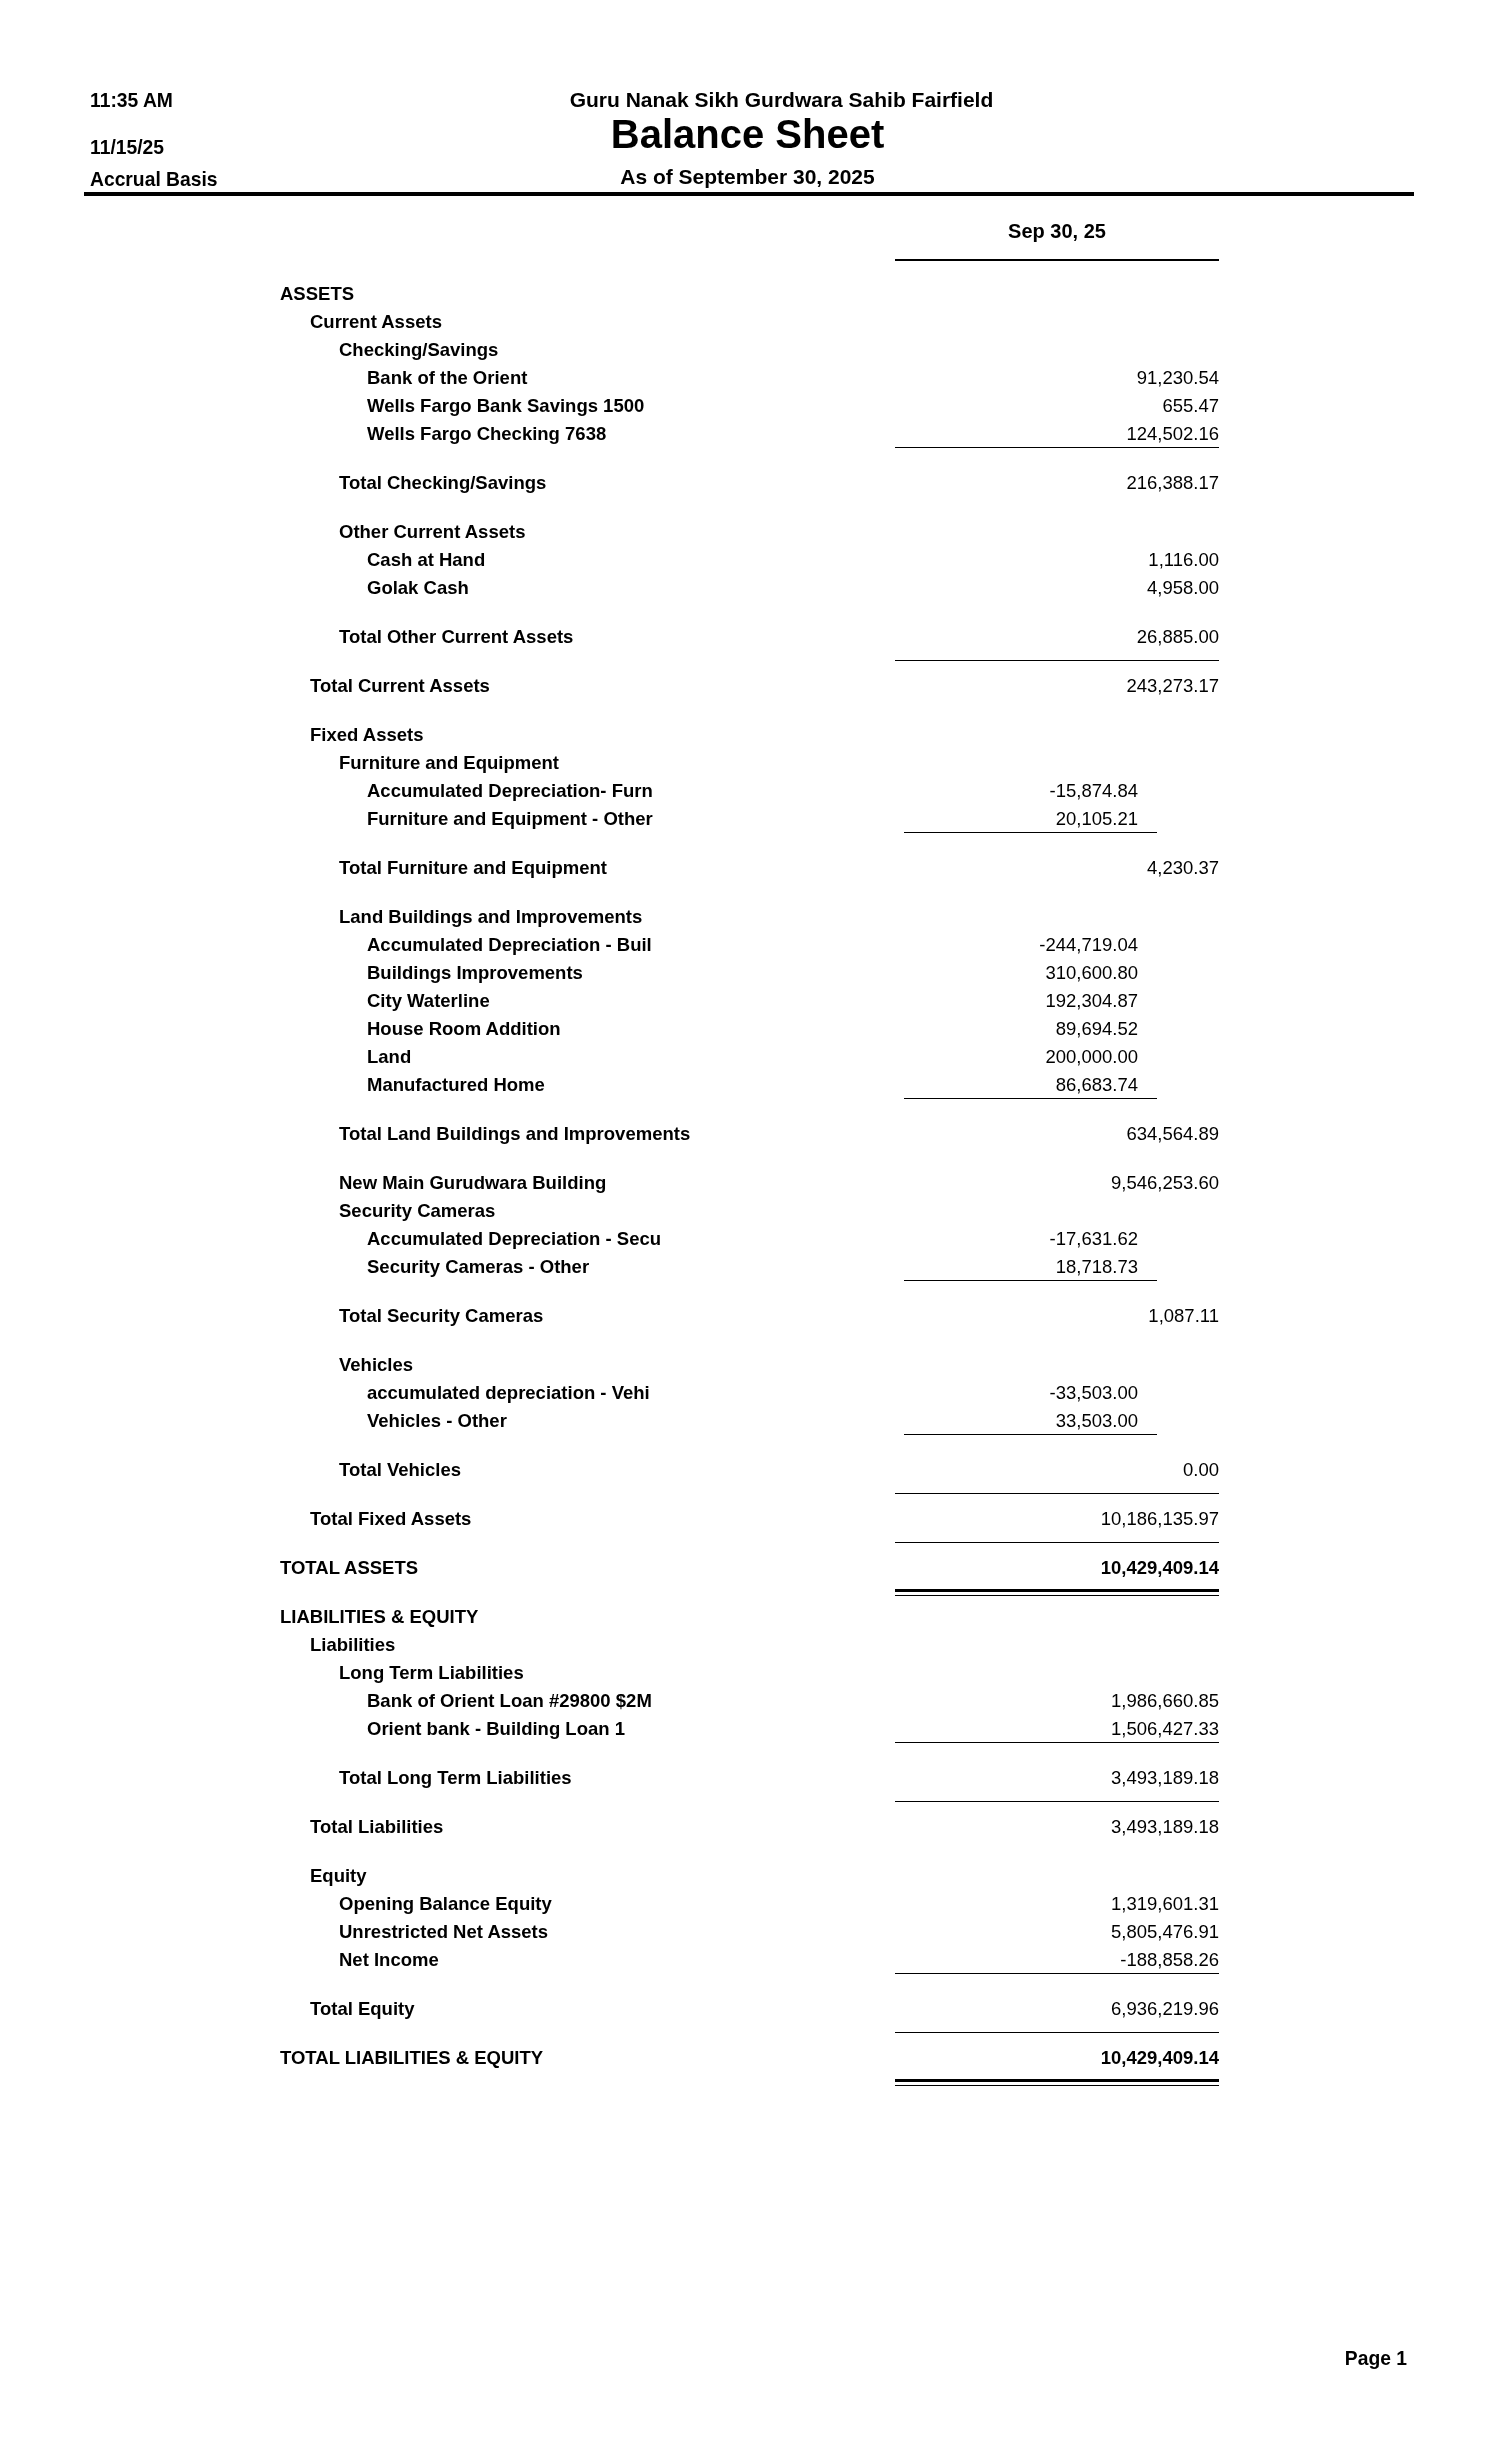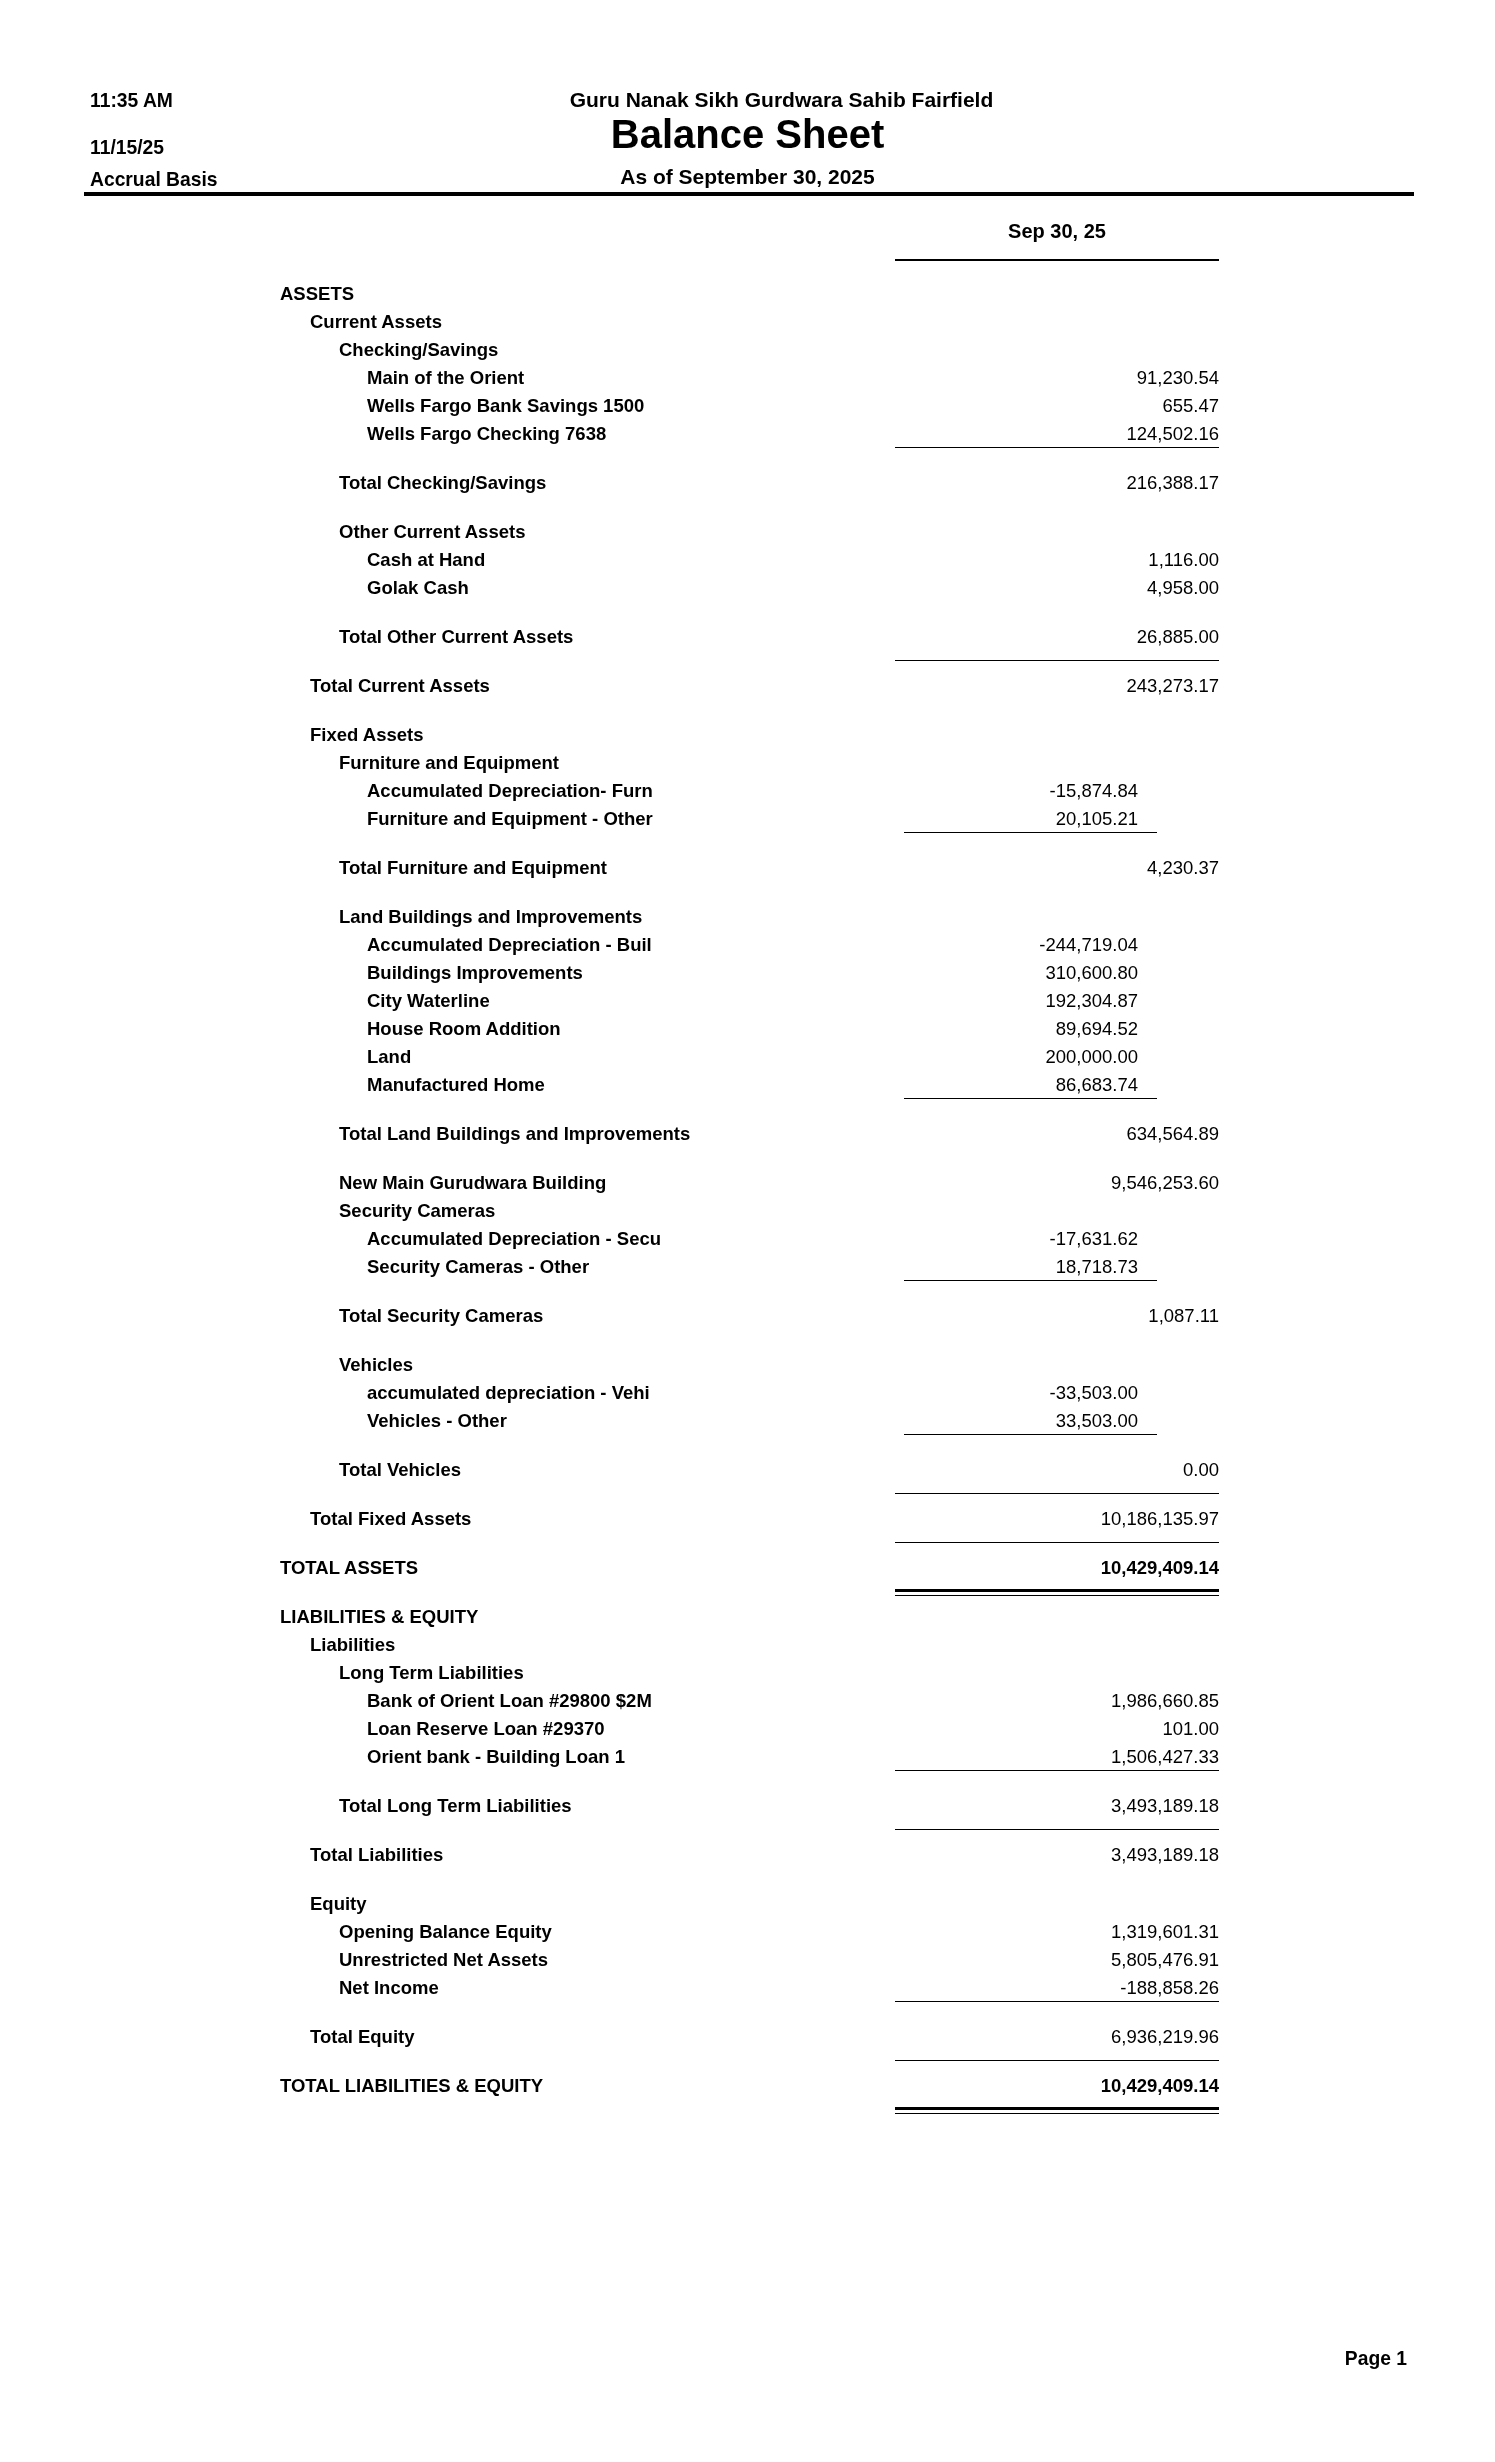--- a/index.html
+++ b/index.html
@@ -68,21 +68,21 @@
       <div class="row">
         <span class="lbl L0">ASSETS</span>
       </div>
       <div class="row">
         <span class="lbl L1">Current Assets</span>
       </div>
       <div class="row">
         <span class="lbl L2">Checking/Savings</span>
       </div>
       <div class="row">
-        <span class="lbl L3">Main of the Orient</span>
+        <span class="lbl L3">Bank of the Orient</span>
         <span class="amt">91,230.54</span>
       </div>
       <div class="row">
         <span class="lbl L3">Wells Fargo Bank Savings 1500</span>
         <span class="amt">655.47</span>
       </div>
       <div class="row ul-main">
         <span class="lbl L3">Wells Fargo Checking 7638</span>
         <span class="amt">124,502.16</span>
       </div>
@@ -206,24 +206,20 @@
       <div class="row">
         <span class="lbl L1">Liabilities</span>
       </div>
       <div class="row">
         <span class="lbl L2">Long Term Liabilities</span>
       </div>
       <div class="row">
         <span class="lbl L3">Bank of Orient Loan #29800 $2M</span>
         <span class="amt">1,986,660.85</span>
       </div>
-      <div class="row">
-        <span class="lbl L3">Loan Reserve Loan #29370</span>
-        <span class="amt">101.00</span>
-      </div>
       <div class="row ul-main">
         <span class="lbl L3">Orient bank - Building Loan 1</span>
         <span class="amt">1,506,427.33</span>
       </div>
       <div class="row gap ul-after">
         <span class="lbl L2">Total Long Term Liabilities</span>
         <span class="amt">3,493,189.18</span>
       </div>
       <div class="row gap">
         <span class="lbl L1">Total Liabilities</span>

